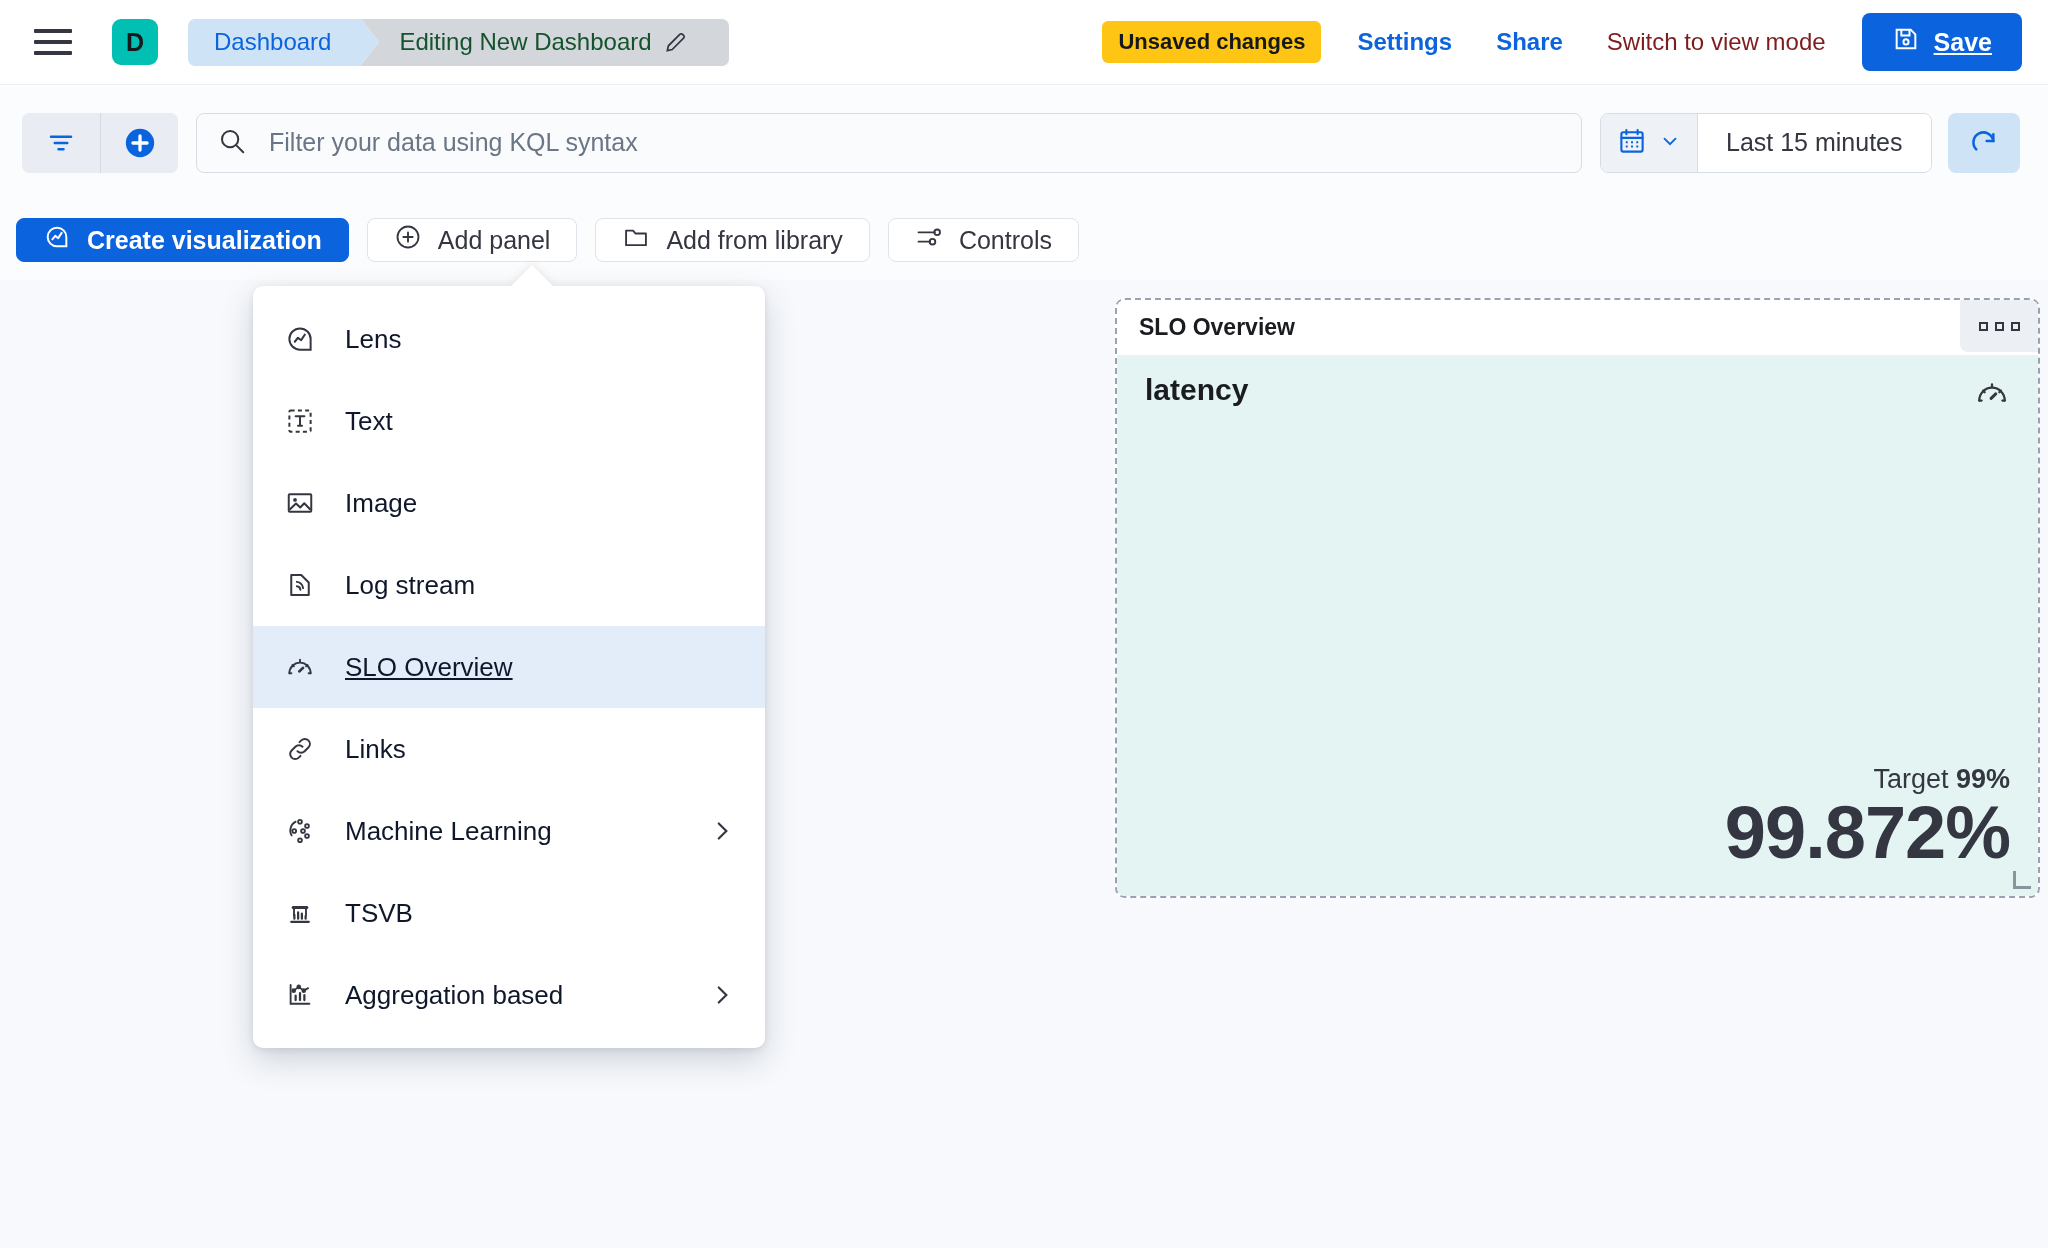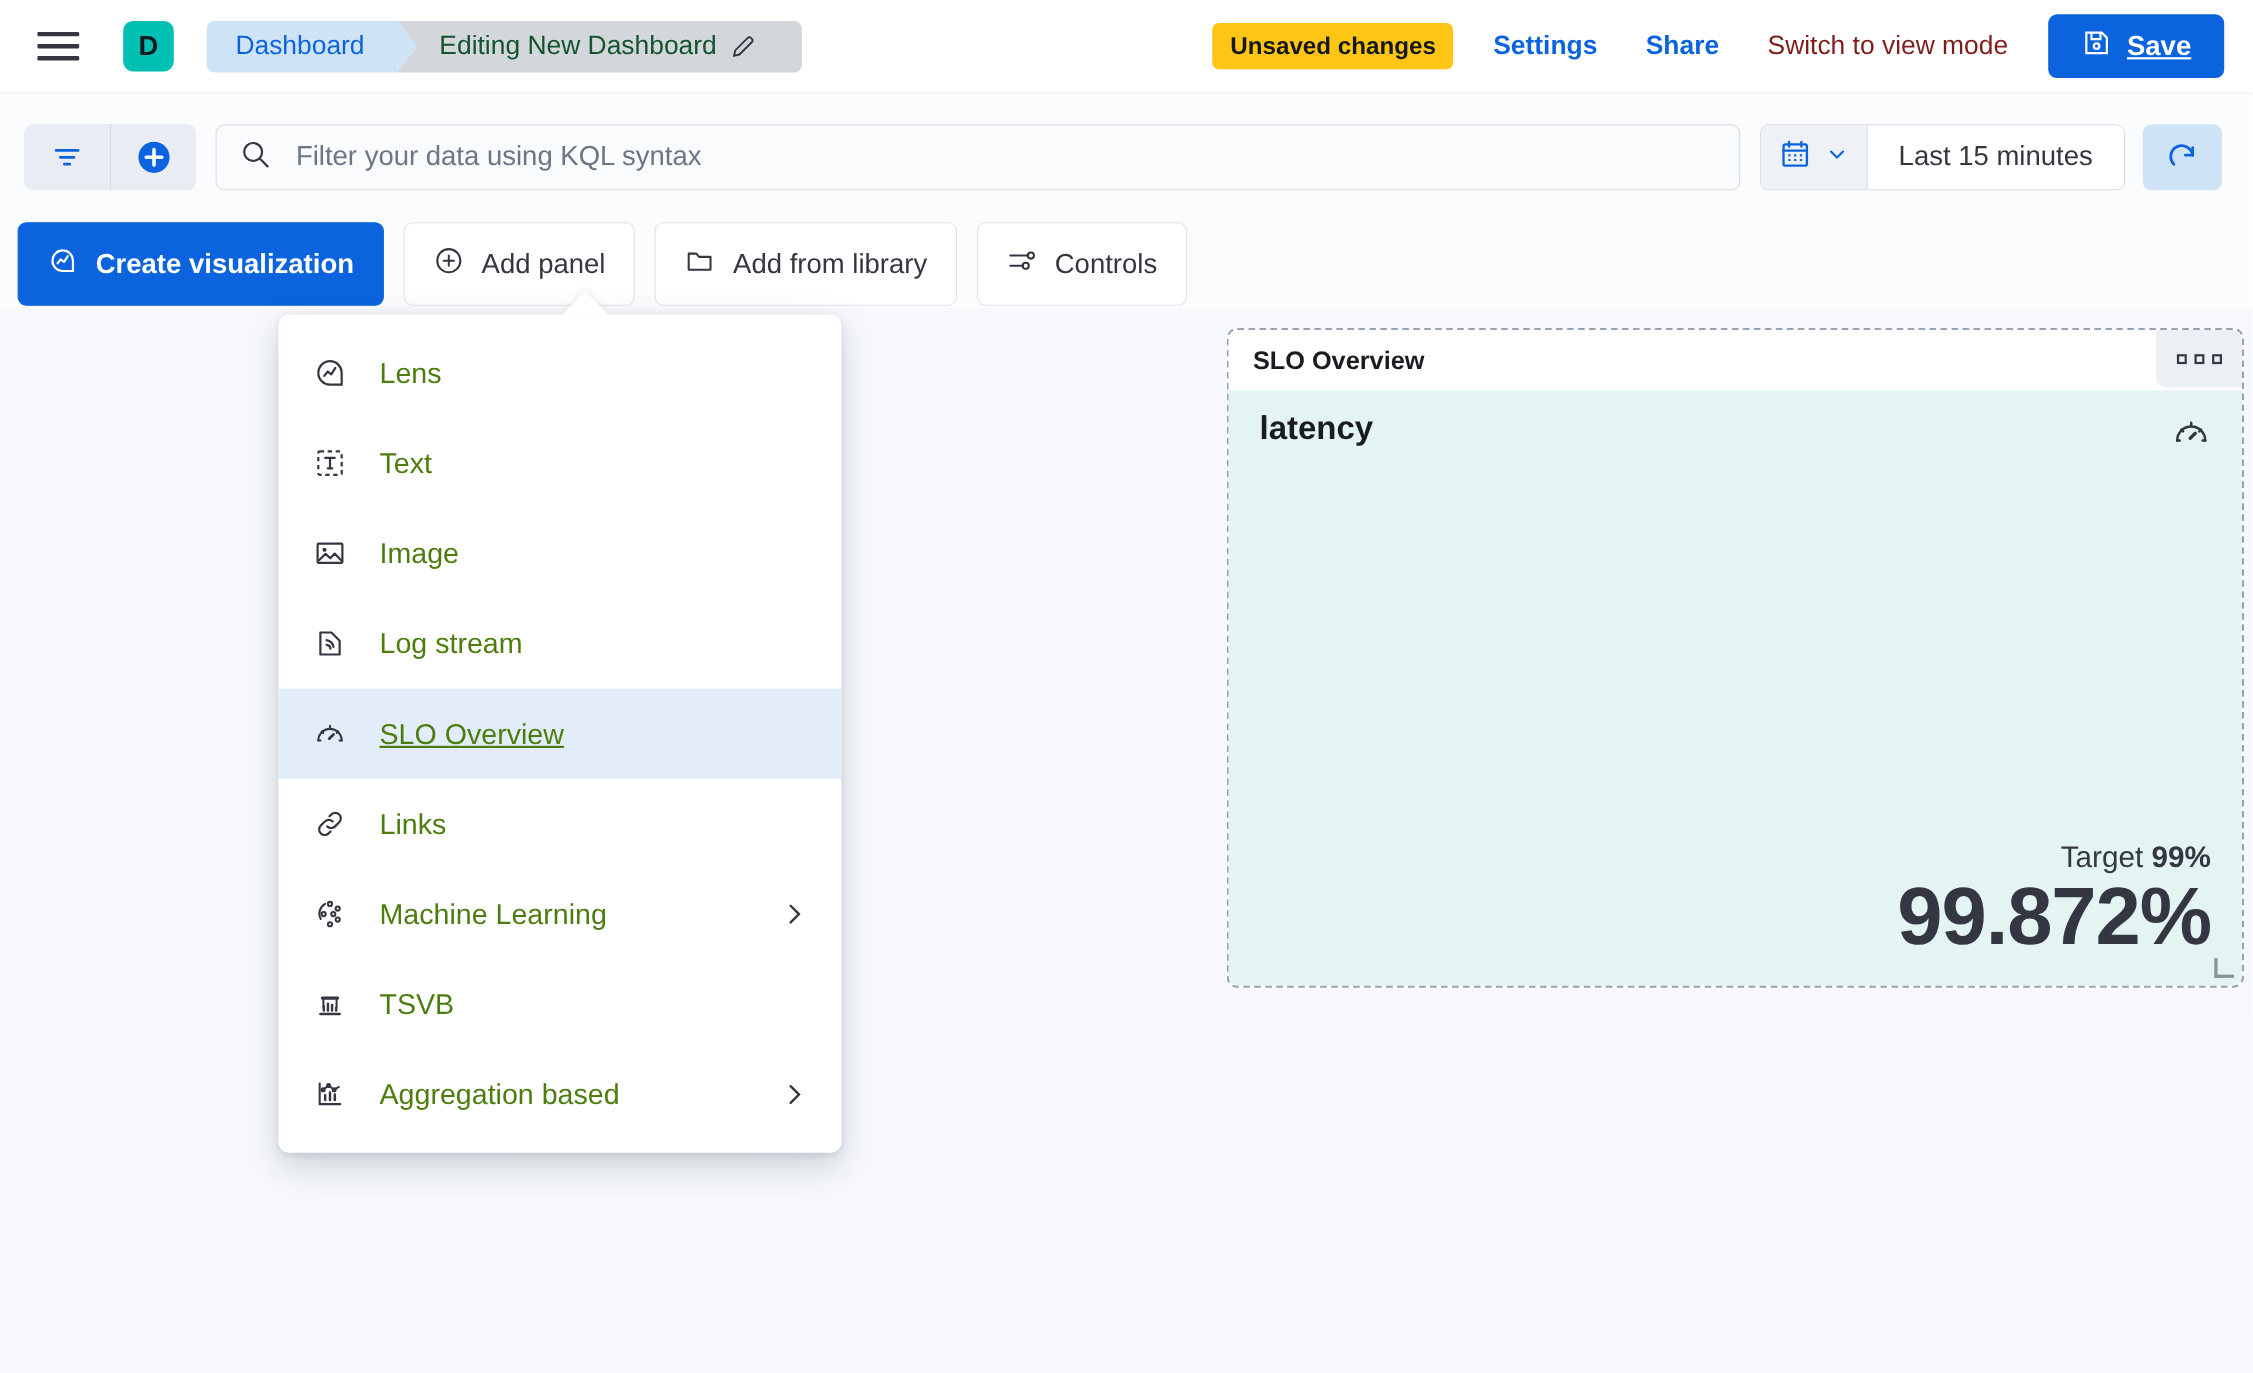--- a/index.html
+++ b/index.html
@@ -194,21 +194,21 @@
   .toolbar {
     position: absolute; top: 200px; left: 0;
     width: 2048px; height: 80px;
     background: #fbfcfd;
     display: flex; align-items: center;
     padding: 0 16px;
     gap: 18px;
     z-index: 25;
   }
   .tb-btn {
-    height: 76px;
+    height: 44px;
     display: flex; align-items: center; gap: 16px;
     padding: 0 26px;
     border-radius: 8px;
     font-size: 25px;
     background: #ffffff;
     border: 1px solid #dfe3ea;
     color: #343741;
     cursor: pointer;
     font-family: "Liberation Sans", sans-serif;
     white-space: nowrap;
@@ -245,21 +245,21 @@
     box-shadow: 0 12px 32px rgba(65,78,101,0.22), 0 2px 6px rgba(65,78,101,0.12);
     z-index: 50;
     padding: 12px 0;
     overflow: hidden;
   }
   .menu-item {
     display: flex; align-items: center;
     height: 82px;
     padding: 0 30px;
     font-size: 26px;
-    color: #4d7c0f;
+    color: #0f172a;
     cursor: pointer;
     position: relative;
   }
   .menu-item .mi-icon {
     width: 34px; display: flex; align-items: center; justify-content: center;
     margin-right: 28px; flex: 0 0 34px;
   }
   .menu-item.active {
     background: #e3edf9;
   }

